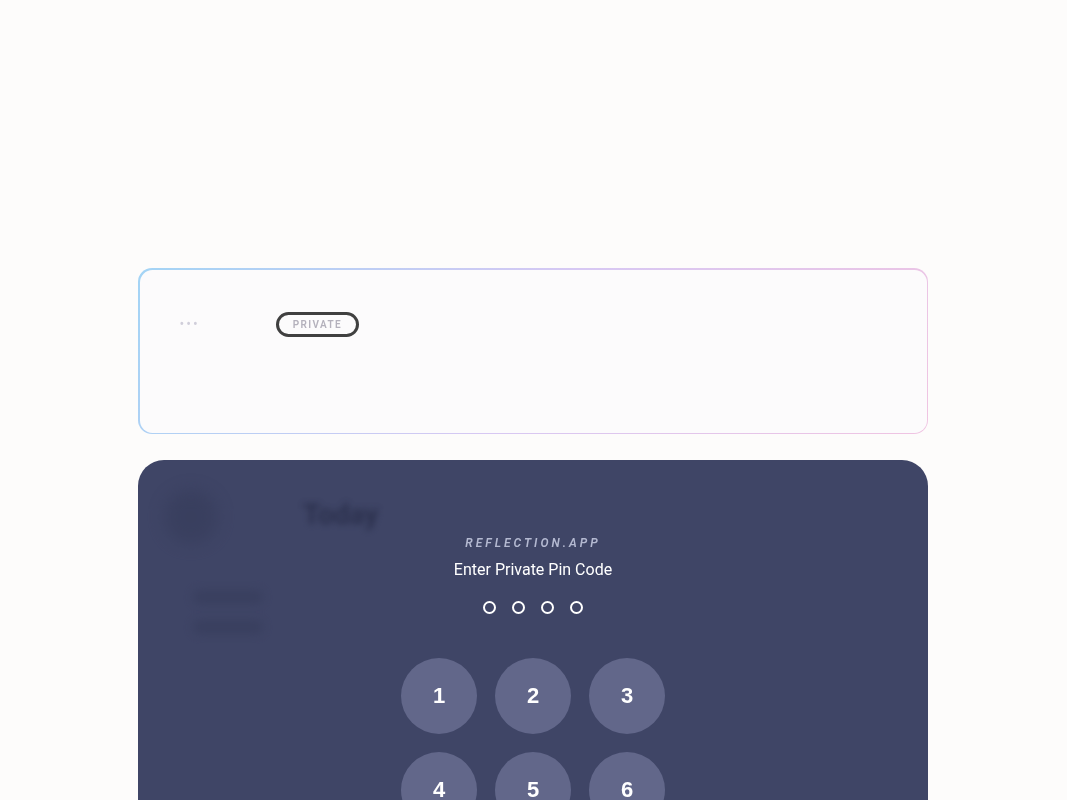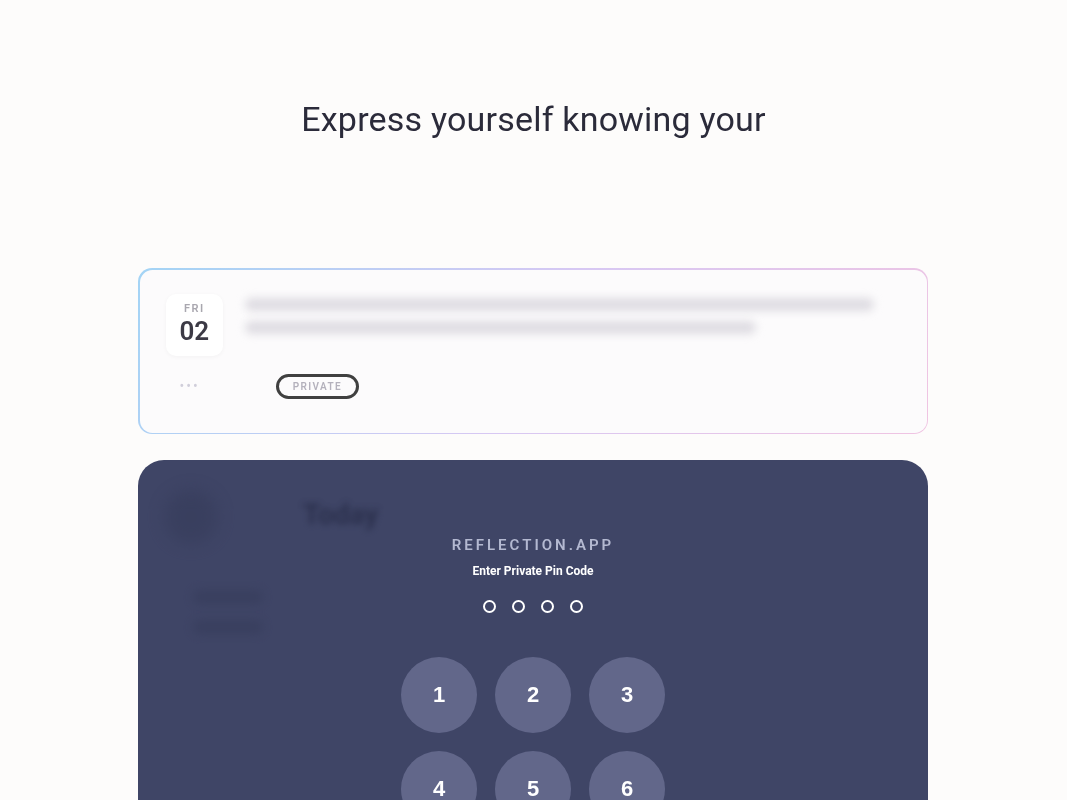--- a/index.html
+++ b/index.html
@@ -150,28 +150,29 @@
       right: 0;
       top: 0;
       bottom: 0;
       display: flex;
       flex-direction: column;
       align-items: center;
       padding-top: 76px;
     }
     .app-label {
       color: #b4b9d1;
-      font-size: 15px;
+      font-size: 12px;
       font-weight: 600;
       letter-spacing: 3px;
+      font-style: italic;
     }
     .pin-title {
       color: #ffffff;
-      font-size: 12px;
-      font-weight: 700;
+      font-size: 16px;
+      font-weight: 400;
       margin-top: 10px;
       text-align: right;
     }
     .pin-dots {
       display: flex;
       gap: 16px;
       margin-top: 22px;
     }
     .pin-dot {
       width: 13px;
@@ -197,35 +198,24 @@
       align-items: center;
       justify-content: center;
       cursor: pointer;
       border: none;
     }
   </style>
 </head>
 <body>
 
 <div class="headline">
-  <div>Express yourself knowing your</div>
 </div>
 
 <div class="entry-card-wrapper">
   <div class="entry-card">
-    <div class="entry-top">
-      <div class="date-box">
-        <div class="date-day">FRI</div>
-        <div class="date-num">02</div>
-      </div>
-      <div class="blurred-text">
-        <div class="blur-line w1"></div>
-        <div class="blur-line w2"></div>
-      </div>
-    </div>
     <div class="entry-bottom">
       <span class="dots-icon">•••</span>
       <span class="private-tag">PRIVATE</span>
     </div>
   </div>
 </div>
 
 <div class="pin-screen">
   <div class="bg-ghost-blob b1"></div>
   <div class="today-ghost">Today</div>

